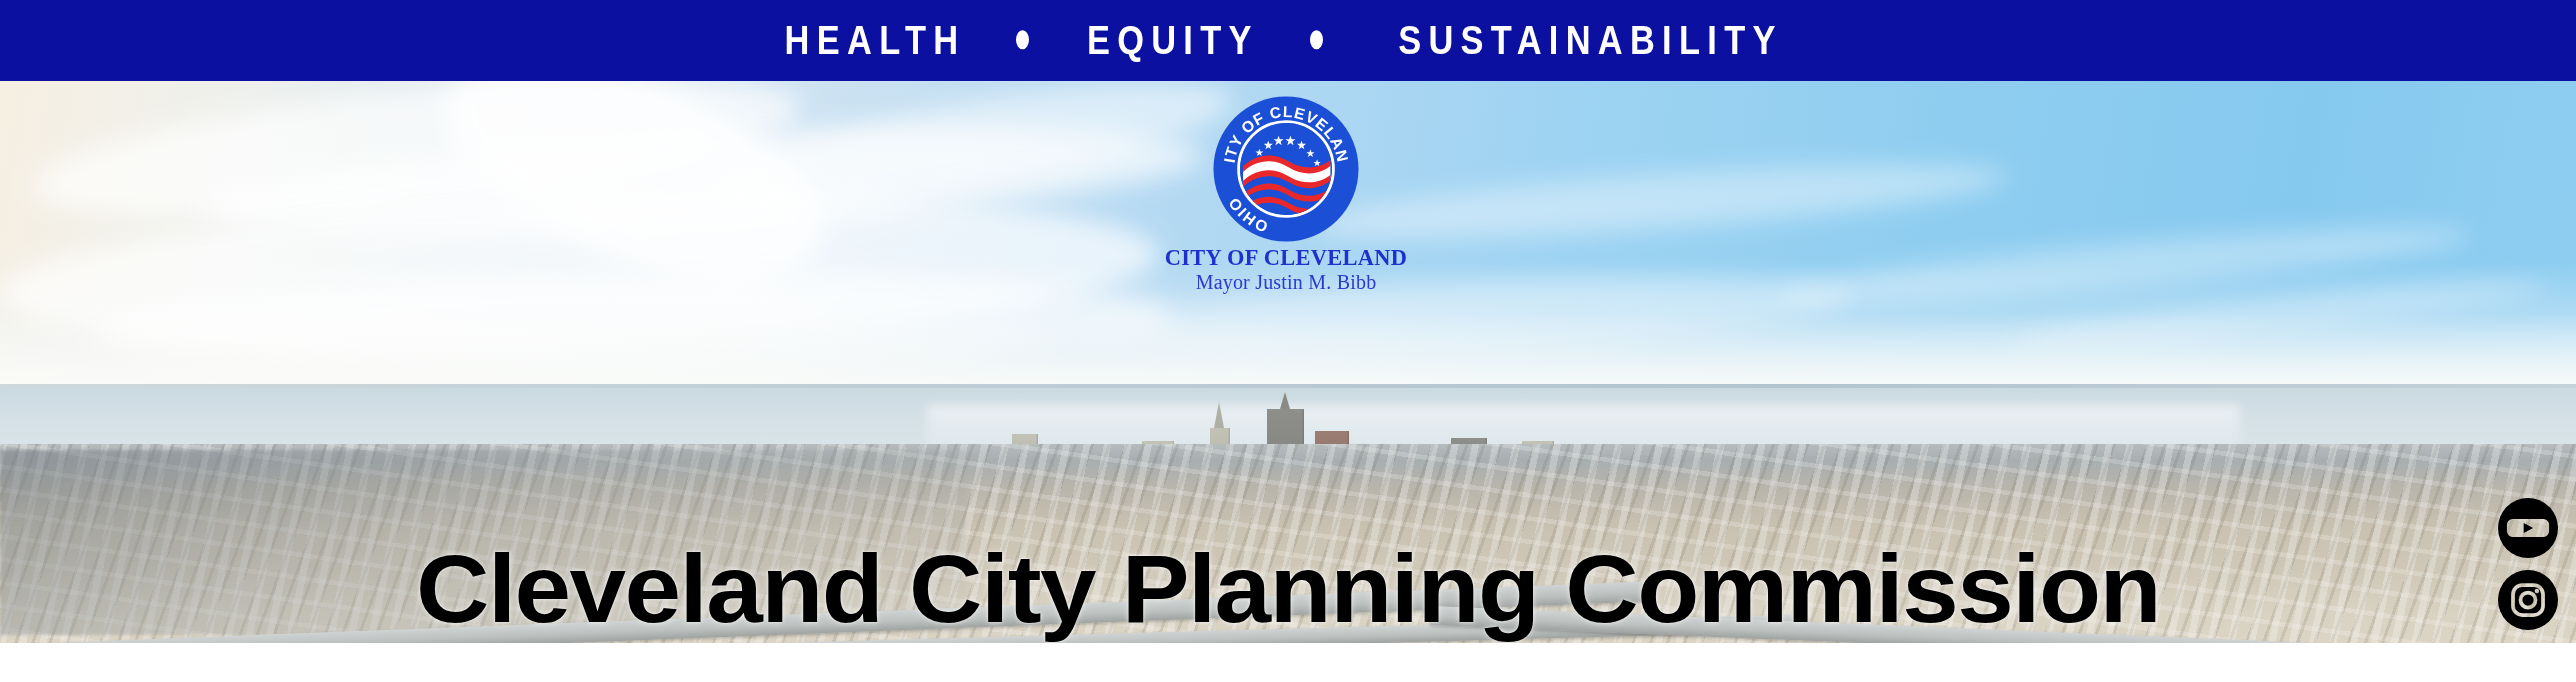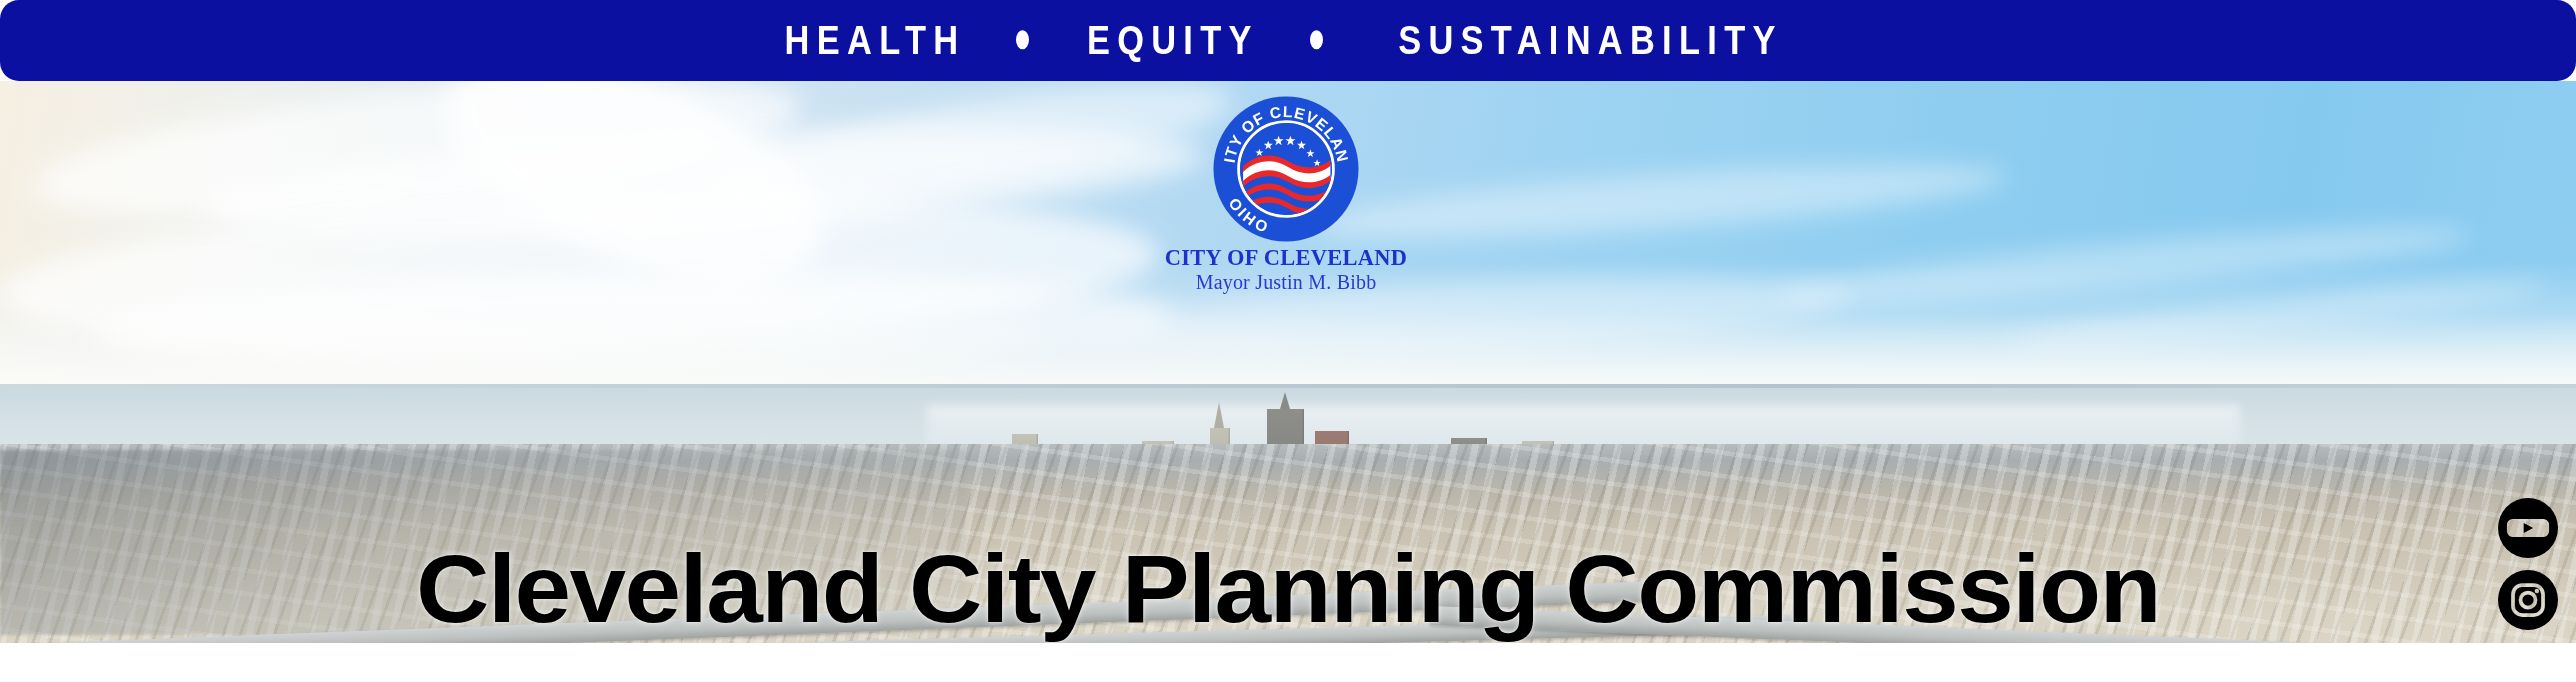--- a/index.html
+++ b/index.html
@@ -27,21 +27,20 @@
   .slogan-bar {
     position: absolute;
     left: 0; top: 0;
     width: 2576px;
     height: 81px;
     background: #0b10a0;
     display: flex;
     align-items: center;
     justify-content: center;
     z-index: 40;
-    border-radius: 19px;
   }
   .slogan-inner {
     display: flex;
     align-items: center;
     justify-content: center;
     gap: 0;
     transform: translateY(-0.8px);
   }
   .slogan-word {
     color: #ffffff;

